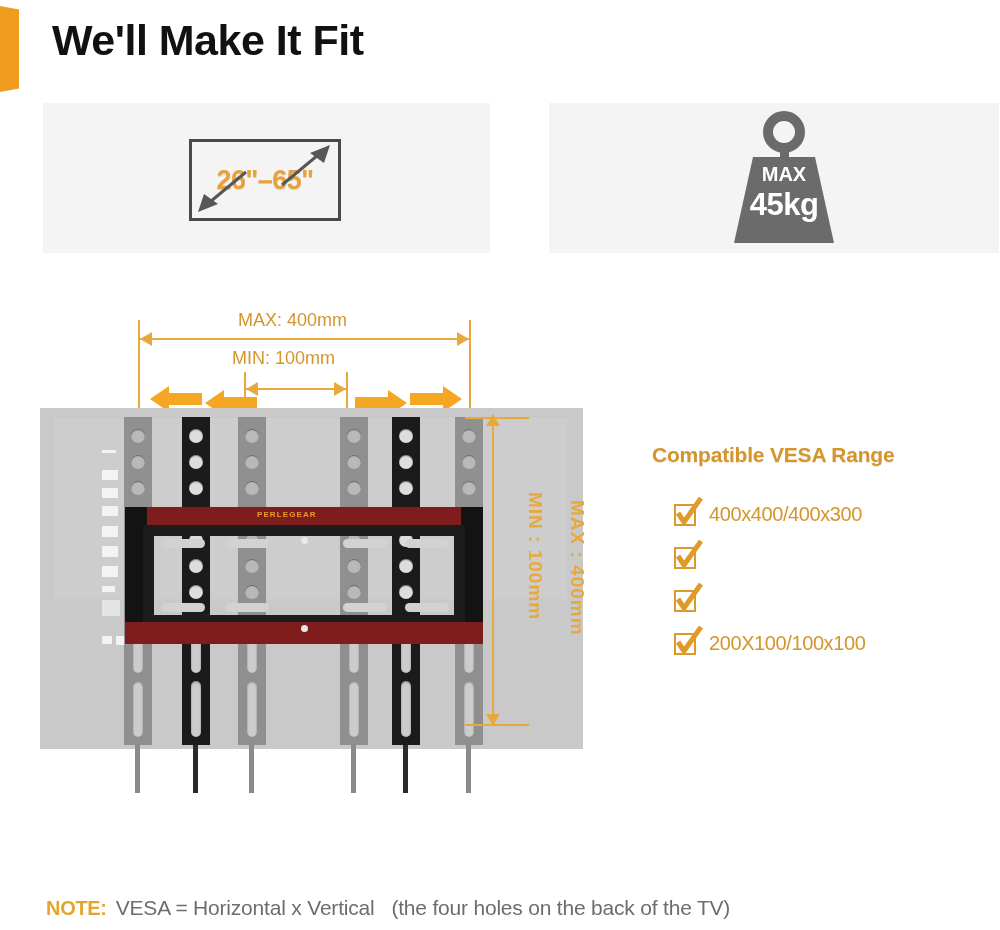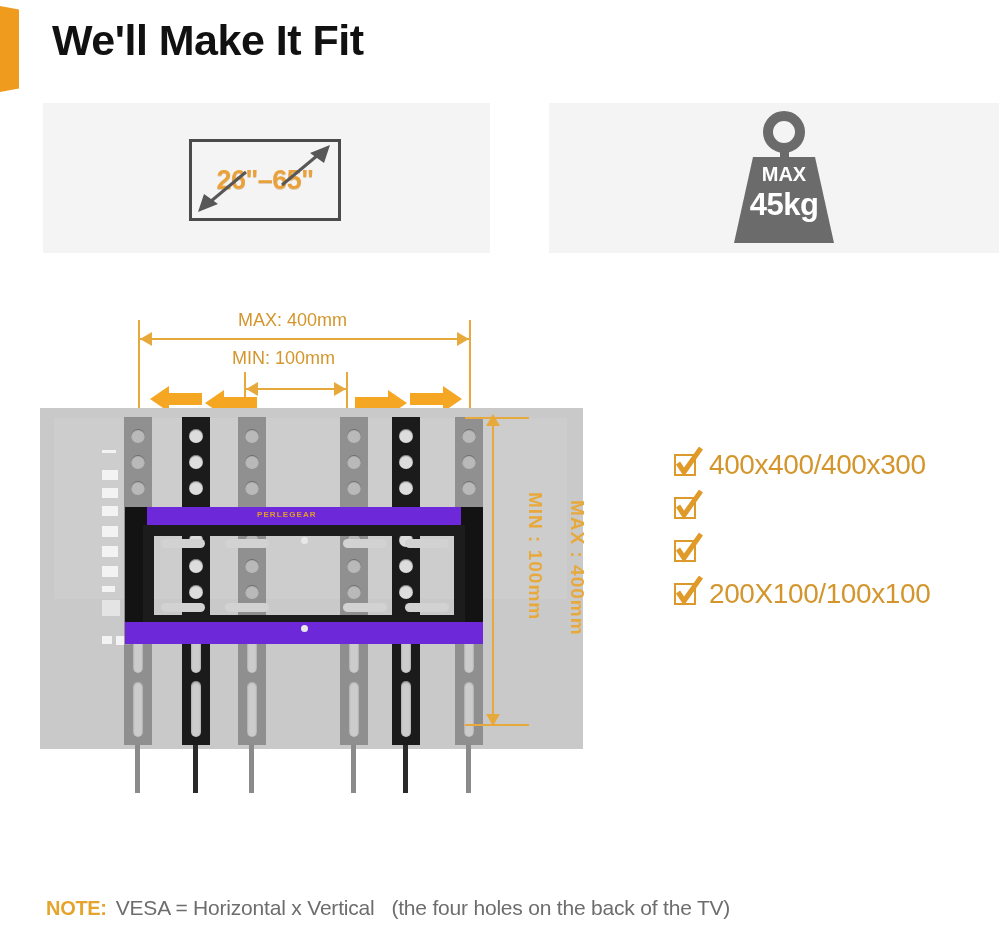--- a/index.html
+++ b/index.html
@@ -113,21 +113,21 @@
     position: absolute; left: 11px; top: 328px; width: 5px; height: 48px;
   }
   .rail-dark .cable  { background: #2a2a2a; }
   .rail-ghost .cable { background: #8b8b8b; }
 
   
   #bracket {
     position: absolute; left: 125px; top: 245px; width: 358px; height: 137px;
   }
   #bracket-top-bar, #bracket-bottom-bar {
-    position: absolute; left: 0; width: 358px; height: 22px; background: #6d28d9;
+    position: absolute; left: 0; width: 358px; height: 22px; background: #7f1d1d;
   }
   #bracket-top-bar { top: 0; }
   #bracket-bottom-bar { bottom: 0; }
   #bracket-left-post, #bracket-right-post {
     position: absolute; top: 0; width: 22px; height: 137px; background: #131313;
   }
   #bracket-left-post { left: 0; }
   #bracket-right-post { right: 0; }
   #bracket-inner-frame {
     position: absolute; left: 18px; top: 18px; right: 18px; bottom: 18px;
@@ -197,21 +197,21 @@
   }
   .vesa-row {
     display: flex; align-items: center; height: 43px; margin-left: 22px;
   }
   .vesa-check {
     position: relative; width: 22px; height: 22px;
     border: 2.5px solid #dd9a2c; margin-right: 13px; flex: none;
   }
   .vesa-check svg { position: absolute; left: -1px; top: -9px; }
   .vesa-text {
-    font-size: 28px; color: #d4962c; letter-spacing: -0.4px; white-space: nowrap;
+    font-size: 20px; color: #d4962c; letter-spacing: -0.4px; white-space: nowrap;
   }
 
   
   #note { position: absolute; left: 46px; top: 896px; display: flex; align-items: baseline; }
   #note-label {
     font-size: 20px; font-weight: bold; color: #e5a42c; margin-right: 9px;
     letter-spacing: -0.3px;
   }
   #note-text { font-size: 21px; color: #6d6d6d; white-space: pre; letter-spacing: -0.2px; }
 </style>
@@ -394,20 +394,21 @@
   <div class="tick-h" style="left:465px; top:462px; width:64px;"></div>
   <div class="dim-line-v" style="left:492px; top:162px; height:296px;"></div>
   <div class="arrow-v-up" style="left:486px; top:152px;"></div>
   <div class="arrow-v-down" style="left:486px; top:452px;"></div>
   <div class="label-vert" style="left:524px; top:230px;">MIN : 100mm</div>
 
   <div class="label-vert" style="left:566px; top:238px;">MAX : 400mm</div>
 </div>
 
 <div id="vesa-block">
+  <div id="vesa-heading">Compatible VESA Range</div>
 
   <div class="vesa-row">
     <span class="vesa-check">
       <svg width="28" height="30" viewBox="0 0 28 30">
         <path d="M3 16 L9 25 L26 1" fill="none" stroke="#e09a2a" stroke-width="5" stroke-linecap="butt"></path>
       </svg>
     </span>
     <span class="vesa-text">400x400/400x300</span>
   </div>
 

